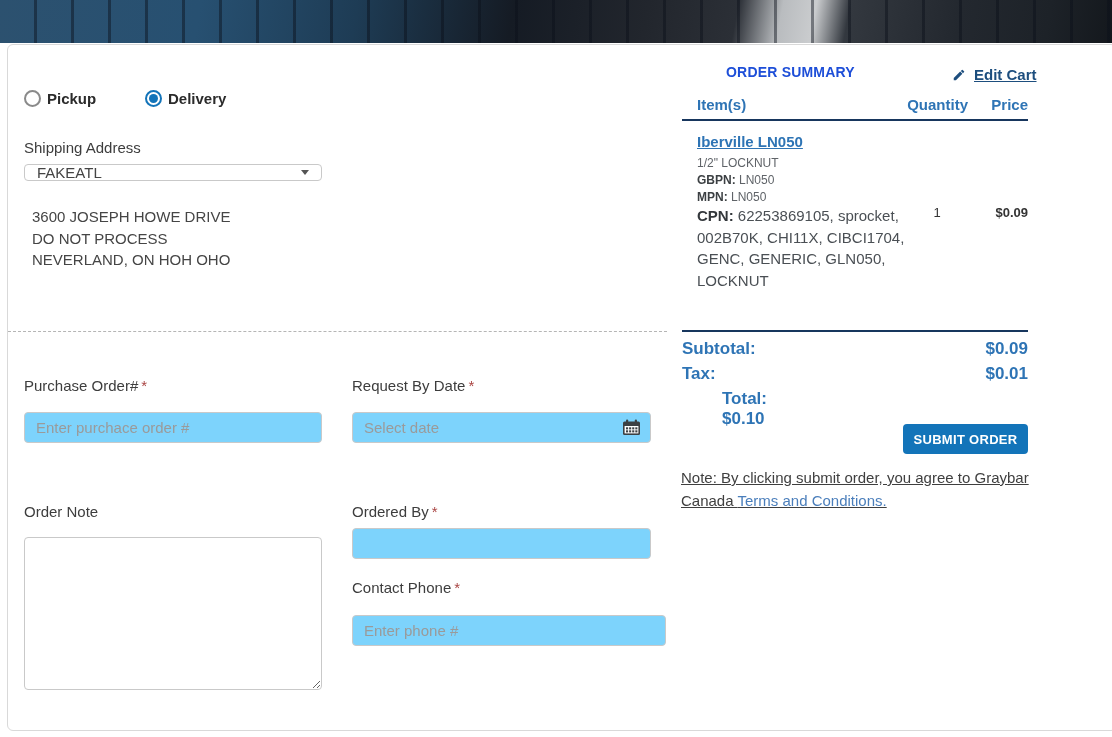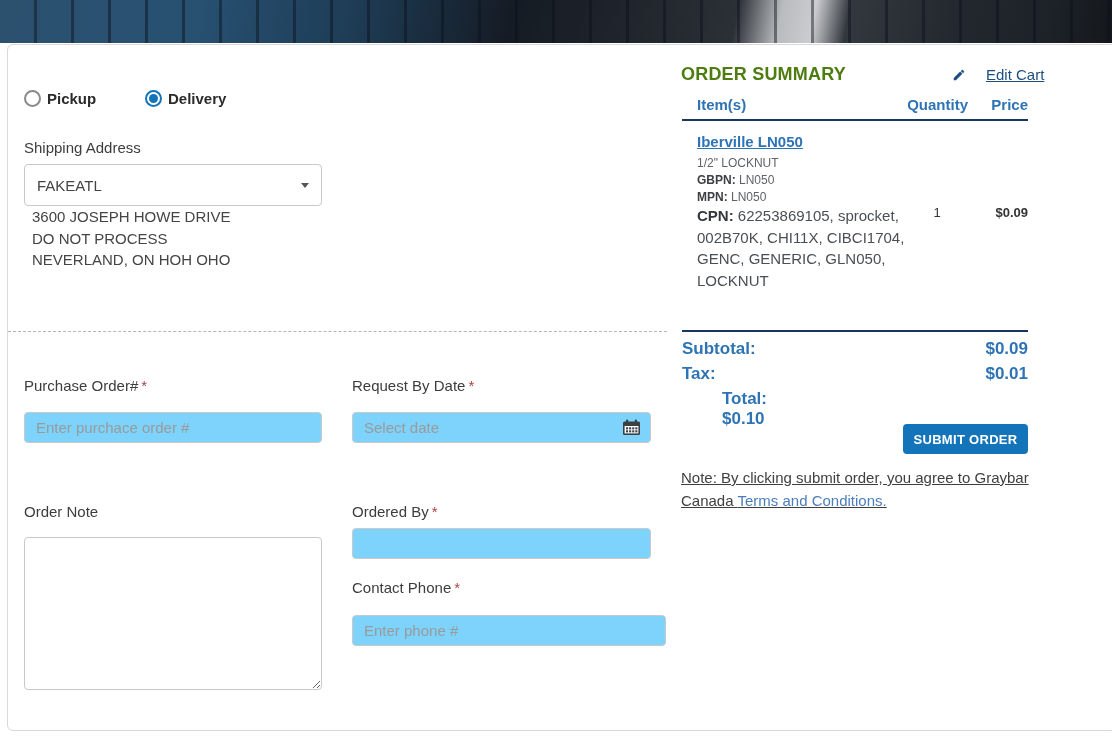--- a/index.html
+++ b/index.html
@@ -27,40 +27,40 @@
   
   .radio-row { display:flex; align-items:center; }
   .radio { width:17px; height:17px; border-radius:50%; border:2px solid #8a8a8a;
     background:#fff; display:inline-block; position:relative; }
   .radio.checked { border-color:#1374b9; }
   .radio.checked::after { content:""; position:absolute; left:50%; top:50%;
     width:9px; height:9px; margin:-4.5px 0 0 -4.5px; border-radius:50%; background:#1374b9; }
   .radio-label { font-size:15px; font-weight:bold; color:#2b2b2b; margin-left:6px; }
 
   
-  .select-box { width:298px; height:42px; border:1px solid #c9c9c9; border-radius:4px;
+  .select-box { width:298px; height:17px; border:1px solid #c9c9c9; border-radius:4px;
     background:#fff; display:flex; align-items:center; justify-content:space-between;
     padding:0 12px; font-size:15px; color:#444; cursor:pointer; }
   .caret { width:0; height:0; border-left:4.5px solid transparent;
     border-right:4.5px solid transparent; border-top:5px solid #555; }
   input.txt { height:31px; border:1px solid #c9c9c9; border-radius:4px; background:#7dd3fc;
     font-size:15px; color:#444; padding:0 11px; font-family:"Liberation Sans",sans-serif; width:100%; }
   input.txt::placeholder { color:#9a9a9a; opacity:1; }
   textarea.note { width:298px; height:153px; border:1px solid #c9c9c9; border-radius:4px;
     font-size:15px; color:#444; padding:8px 11px; font-family:"Liberation Sans",sans-serif; }
   .date-wrap { position:relative; }
   .date-wrap .cal { position:absolute; right:10px; top:7px; pointer-events:auto; cursor:pointer; }
 
   .addr { font-size:15px; color:#454545; line-height:21.5px; }
   .dash-divider { border-top:1px dashed #b5b5b5; }
 
   
-  .os-title { font-size:18px; font-weight:bold; color:#4d7c0f; letter-spacing:.2px; }
-  .edit-cart { display:flex; align-items:center; gap:20px; color:#1d4e7e; font-size:15px;
-    font-weight:normal; text-decoration:underline; cursor:pointer; }
+  .os-title { font-size:14px; font-weight:bold; color:#1d4ed8; letter-spacing:.2px;margin-left:45px; }
+  .edit-cart { display:flex; align-items:center; gap:8px; color:#1d4e7e; font-size:15px;
+    font-weight:bold; text-decoration:underline; cursor:pointer; }
   .col-head { font-size:15px; font-weight:bold; color:#2e74b5; }
   .rule-navy { background:#17365d; height:2px; }
   .item-link { font-size:15px; font-weight:bold; color:#2e74b5; text-decoration:underline; cursor:pointer; }
   .item-sub { font-size:12px; color:#5f6368; }
   .item-sub b { color:#3c4043; }
   .cpn { font-size:15px; color:#4a4f54; line-height:21.5px; width:218px; }
   .cpn b { color:#33373b; }
   .qty-cell { font-size:13px; color:#333; }
   .price-cell { font-size:13px; font-weight:bold; color:#333; }
   .tot-row { display:flex; justify-content:space-between; width:346px; }

